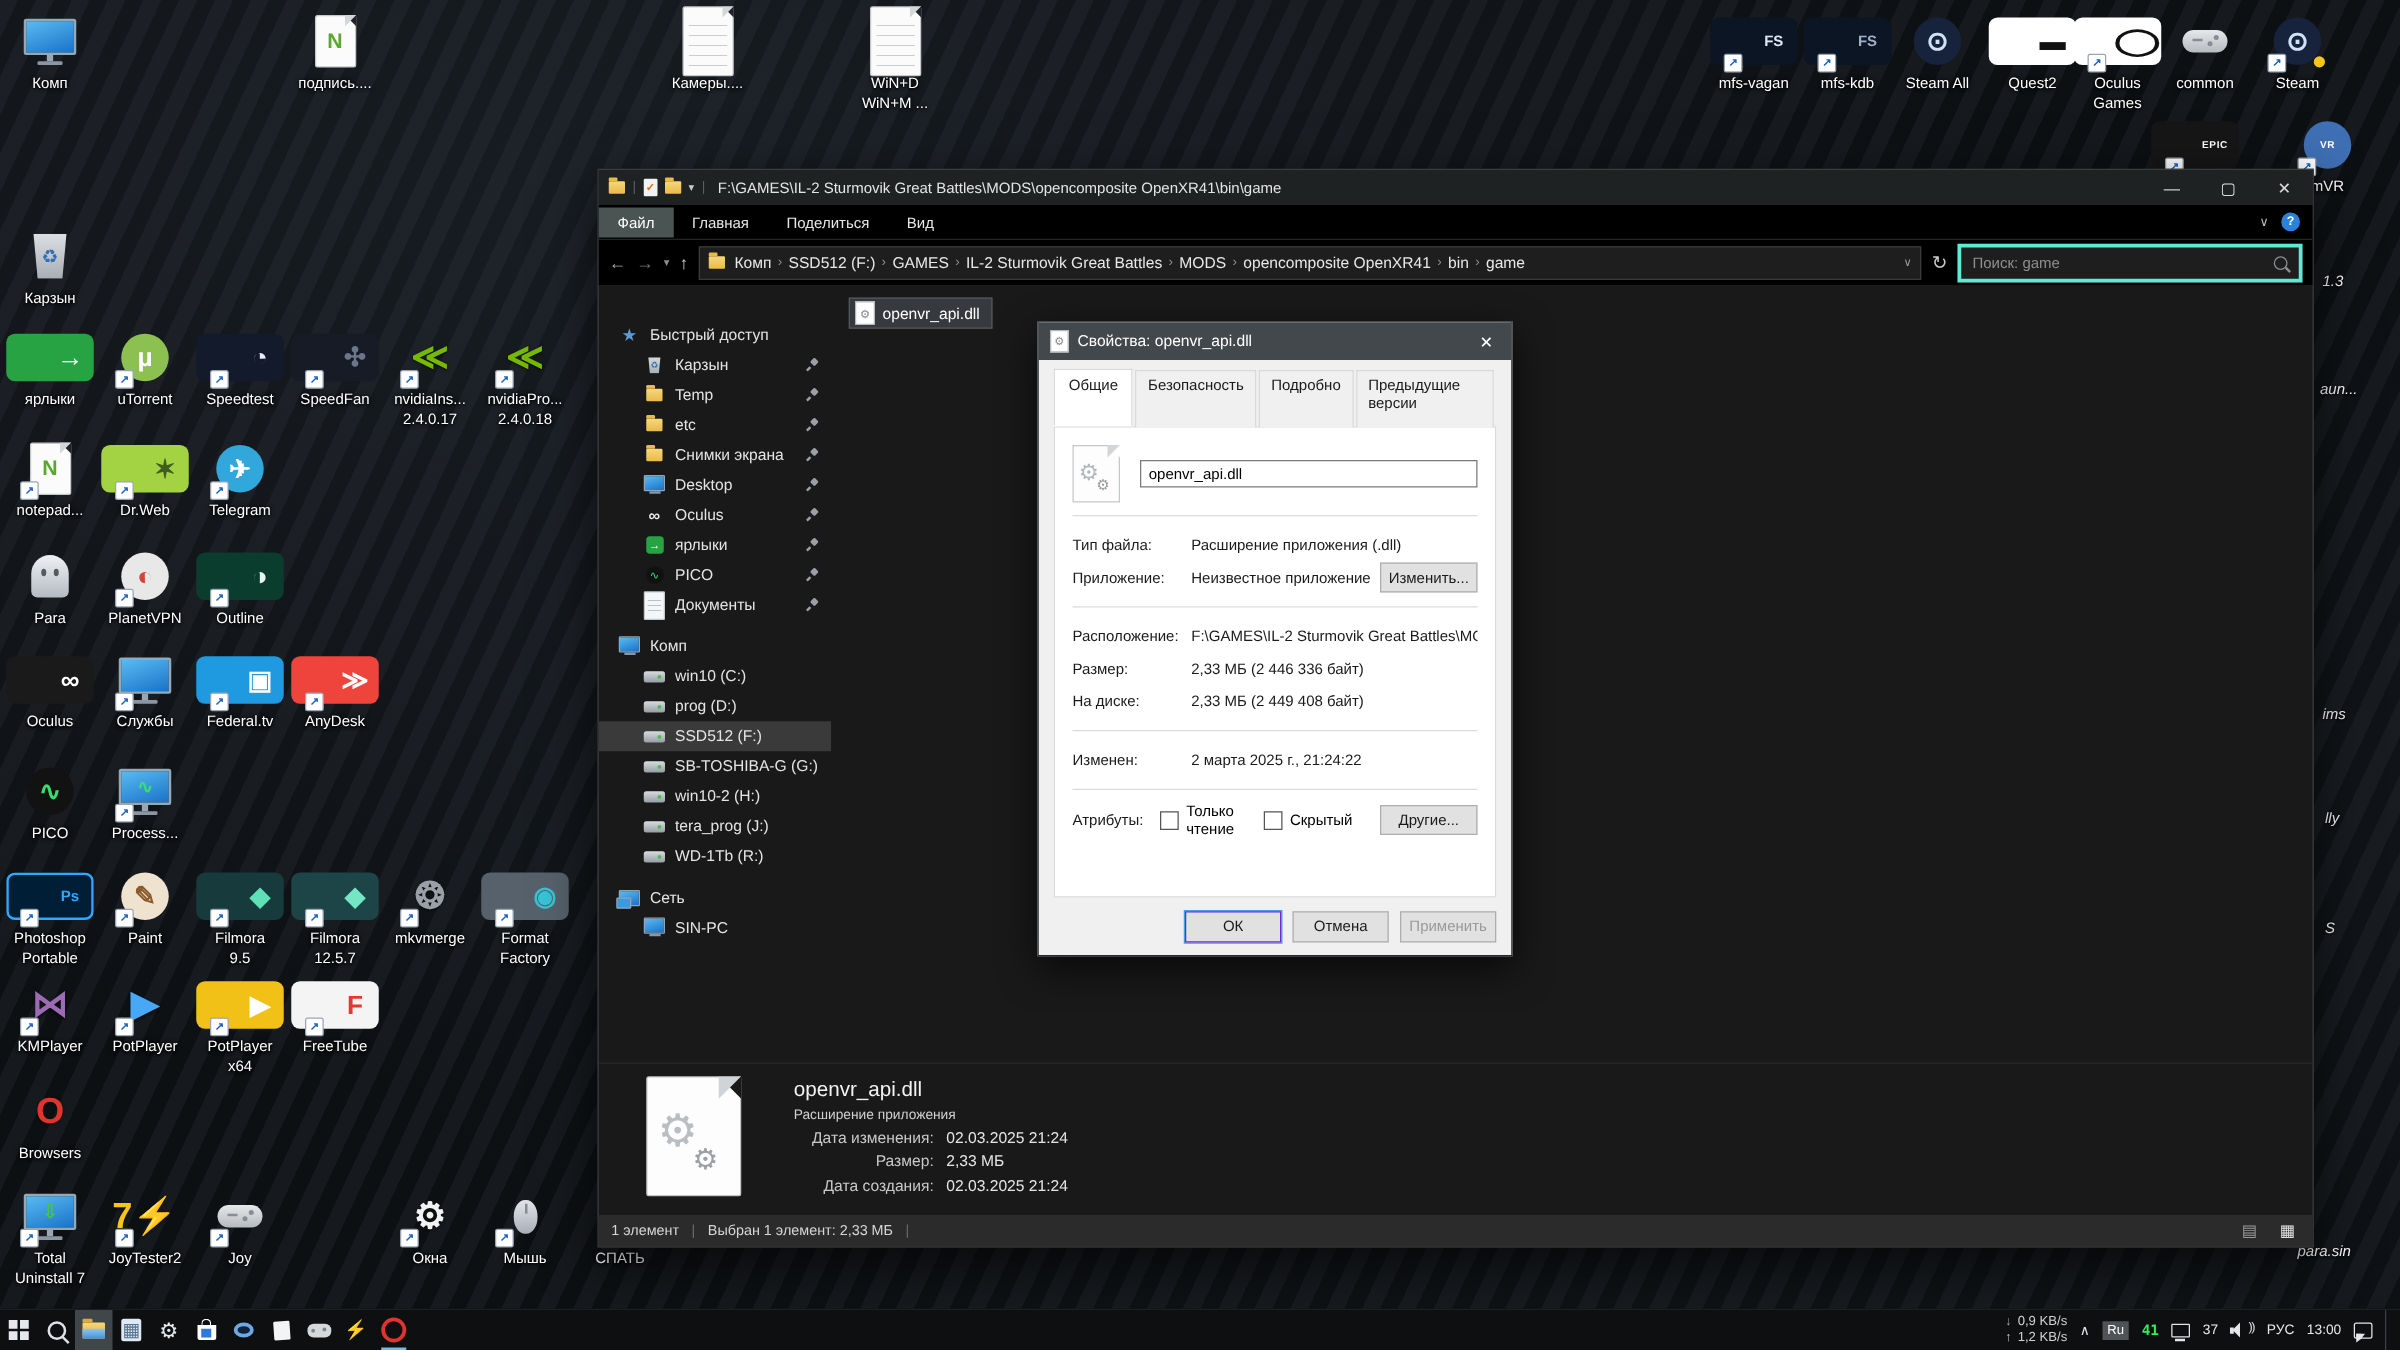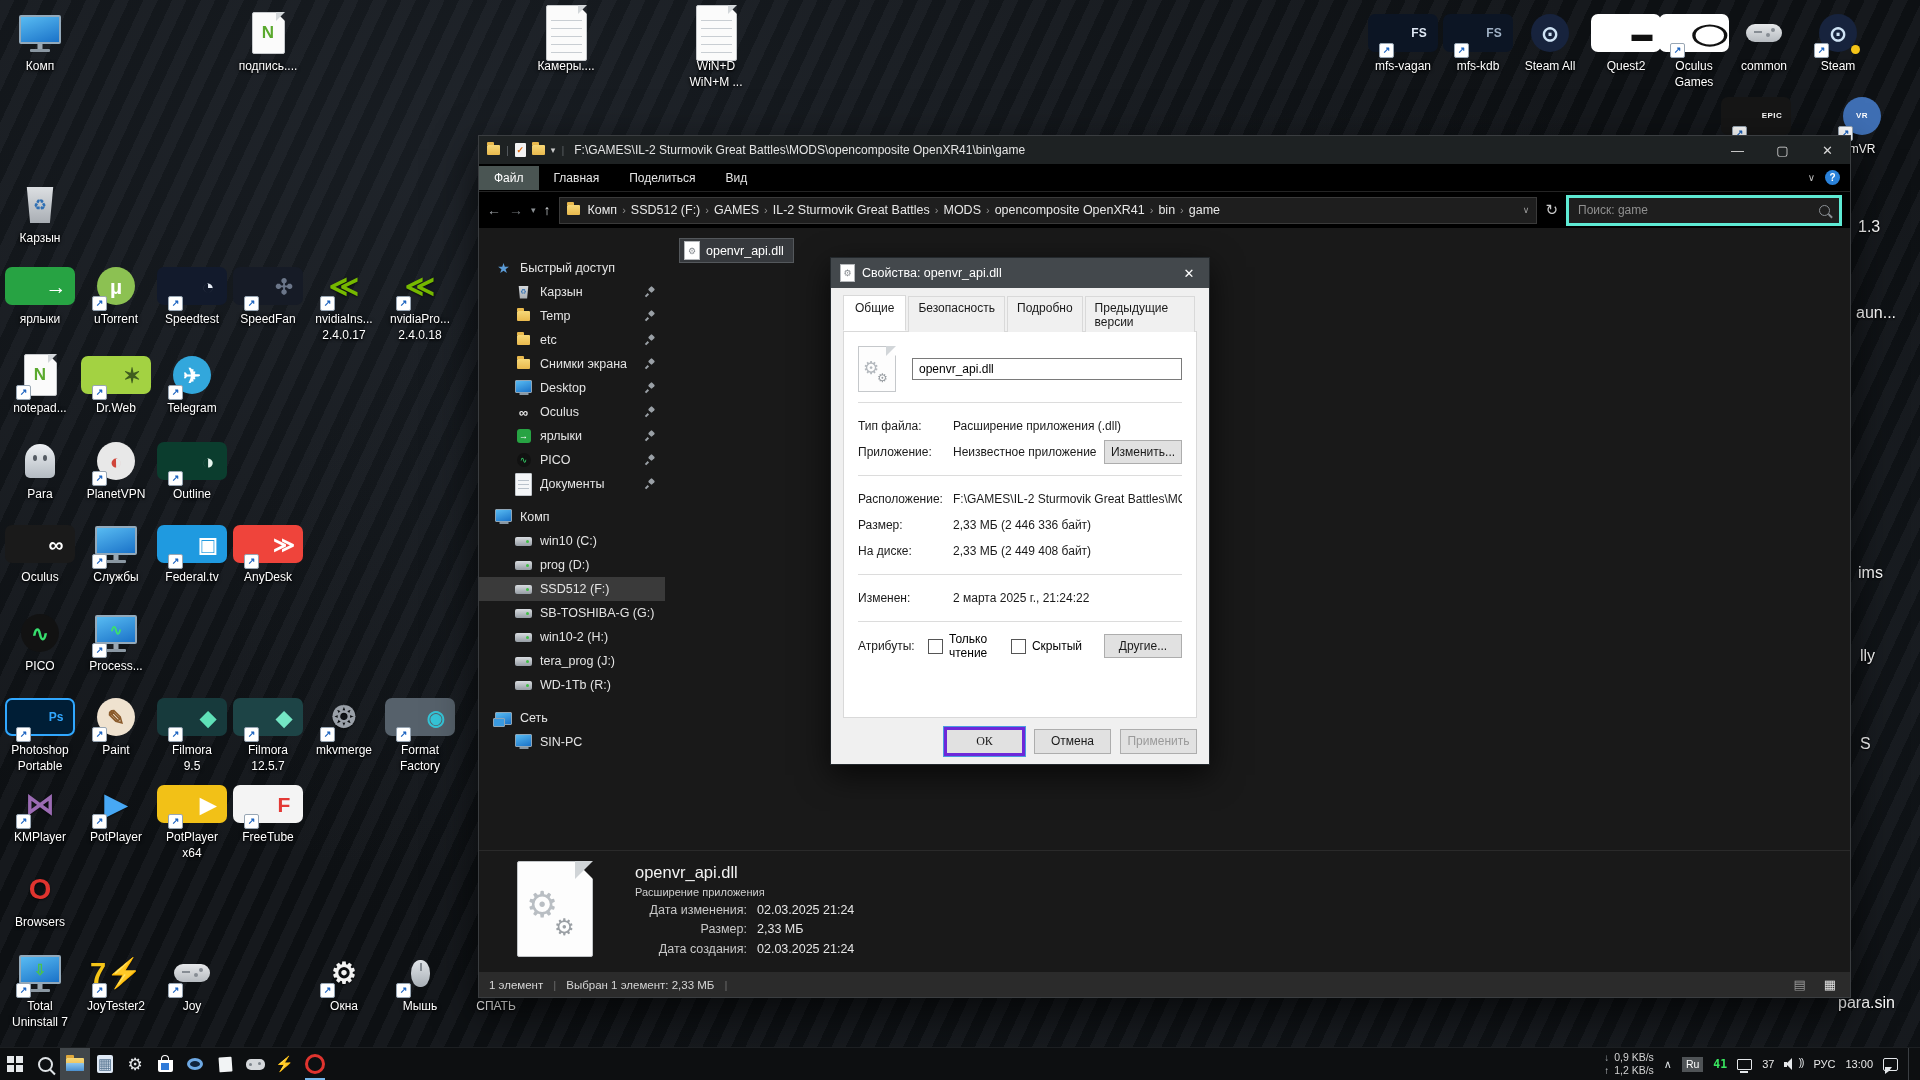--- a/index.html
+++ b/index.html
@@ -33,21 +33,21 @@
   .np{color:#5aa92e;font-weight:bold;font-size:17px;}
   .sh-ghost{width:30px;height:34px;background:linear-gradient(#eef1f4,#b4bbc2);border-radius:15px 15px 5px 5px;position:relative;}
   .sh-ghost::before{content:"";position:absolute;left:8px;top:11px;width:4px;height:6px;background:#545b63;border-radius:50%;box-shadow:10px 0 0 #545b63;}
   .sh-pad{width:36px;height:18px;background:linear-gradient(#e6e8ea,#b6bbc0);border-radius:9px;position:relative;}
   .sh-pad::before{content:"";position:absolute;right:7px;top:4px;width:4px;height:4px;border-radius:50%;background:#878d94;box-shadow:-5px 5px 0 #878d94;}
   .sh-pad::after{content:"";position:absolute;left:8px;top:7px;width:8px;height:2px;background:#878d94;box-shadow:3px -3px 0 -3px #878d94;}
   .sh-mouse{width:19px;height:27px;background:linear-gradient(#e2e6ea,#a8afb6);border-radius:9px/13px;position:relative;}
   .sh-mouse::before{content:"";position:absolute;left:50%;top:3px;width:1.5px;height:8px;background:#868d94;}
   .sc-arr{position:absolute;left:14px;bottom:-2px;width:13px;height:13px;background:#fff;border:1px solid #98a6b4;border-radius:2px;display:flex;align-items:center;justify-content:center;font-size:9px;font-weight:bold;color:#1b63c0;line-height:1;}
   .badge{position:absolute;right:16px;bottom:2px;width:9px;height:9px;border-radius:50%;}
-  .edge-label{position:absolute;font-size:16px;color:#fff;text-shadow:0 1px 2px #000;z-index:3;white-space:nowrap;}
+  .edge-label{position:absolute;font-size:12px;color:#fff;text-shadow:0 1px 2px #000;z-index:3;white-space:nowrap;font-style:italic;}
   
   .window{position:absolute;left:478px;top:135px;width:1373px;height:863px;background:#191919;border:1px solid #3a3d40;box-shadow:0 14px 40px rgba(0,0,0,.65);z-index:5;display:flex;flex-direction:column;box-sizing:border-box;color:#e8e8e8;}
   .titlebar{height:28px;background:#1e2223;display:flex;align-items:center;padding-left:8px;gap:6px;font-size:12px;flex:none;}
   .qsep{color:#5a5f63;font-size:11px;}
   .fold{width:16px;height:12px;background:linear-gradient(#f7d878,#e9b94d);border-radius:1px;position:relative;flex:none;}
   .fold::before{content:"";position:absolute;top:-3px;left:0;width:7px;height:3px;background:#e9b94d;border-radius:1px 1px 0 0;}
   .fold.sm{width:13px;height:10px;}
   .pcheck{width:11px;height:14px;background:#f2f2f2;border-radius:1px;display:flex;align-items:center;justify-content:center;font-size:9px;color:#e06a10;font-weight:bold;flex:none;}
   .qchev{font-size:9px;color:#c9c9c9;}
   .wtitle{white-space:nowrap;overflow:hidden;flex:1;color:#e4e4e4;margin-left:4px;}
@@ -111,21 +111,21 @@
   .sdiv{color:#6a6a6a;}
   .sspace{flex:1;}
   .viewic{font-size:13px;color:#9a9a9a;padding:0 4px;}
   .viewic.act{color:#e0e0e0;}
   
   .dialog{position:absolute;left:830px;top:257px;width:380px;height:508px;background:#f0f0f0;border:1px solid #23282c;box-shadow:0 10px 30px rgba(0,0,0,.7);z-index:10;display:flex;flex-direction:column;box-sizing:border-box;font-size:12px;color:#000;}
   .dlg-title{height:30px;background:#43484c;color:#fff;display:flex;align-items:center;gap:7px;padding-left:9px;font-size:12.5px;flex:none;}
   .dlg-title .dllmini{width:13px;height:16px;}
   .dlg-close{margin-left:auto;width:40px;height:30px;display:flex;align-items:center;justify-content:center;font-size:13px;}
   .dlg-tabs{display:flex;padding:7px 12px 0;position:relative;z-index:2;flex:none;}
-  .dtab{background:#f0f0f0;border:1px solid #d9d9d9;border-bottom:none;padding:4px 9px 3px;margin-right:2px;font-size:12px;color:#1a1a1a;position:relative;top:1px;}
+  .dtab{background:#f0f0f0;border:1px solid #d9d9d9;border-bottom:none;padding:4px 9px 13px;margin-right:2px;font-size:12px;color:#1a1a1a;position:relative;top:1px;}
   .dtab.active{background:#fff;padding:5px 11px 4px;top:0;border-bottom:1px solid #fff;}
   .dlg-page{margin:0 12px;background:#fff;border:1px solid #d9d9d9;flex:1;padding:14px 14px 6px;box-sizing:border-box;overflow:hidden;}
   .namerow{display:flex;align-items:center;gap:16px;margin-bottom:4px;}
   .dllmid{width:36px;height:44px;background:#fdfdfd;border:1px solid #c5c8cb;position:relative;flex:none;}
   .dllmid::before{content:"";position:absolute;top:-1px;right:-1px;border-style:solid;border-width:0 10px 10px 0;border-color:transparent #fff transparent transparent;}
   .dllmid::after{content:"";position:absolute;top:-1px;right:-1px;border-style:solid;border-width:10px 10px 0 0;border-color:#d2d6d9 transparent transparent transparent;}
   .dllmid .ga{position:absolute;left:4px;top:10px;font-size:18px;color:#b4b9be;}
   .dllmid .gb{position:absolute;left:18px;top:24px;font-size:12px;color:#989da2;}
   .nameinput{flex:1;height:22px;border:1px solid #7a7a7a;padding:0 6px;font-size:12px;font-family:"Liberation Sans",sans-serif;background:#fff;color:#000;box-sizing:border-box;}
   .dhr{border-top:1px solid #dcdcdc;margin:10px 0;}
@@ -133,21 +133,21 @@
   .plbl{width:95px;flex:none;color:#1a1a1a;}
   .pval{color:#1a1a1a;white-space:nowrap;overflow:hidden;flex:1;}
   .pbtn{width:76px;height:22px;background:#e1e1e1;border:1px solid #adadad;font-size:12px;display:flex;align-items:center;justify-content:center;flex:none;color:#1a1a1a;}
   .attrrow{display:flex;align-items:center;margin-top:2px;min-height:26px;}
   .attrrow .plbl{width:70px;}
   .cbwrap{display:flex;align-items:center;gap:6px;margin-right:22px;}
   .cbox{width:13px;height:13px;background:#fff;border:1px solid #555;flex:none;}
   .attrrow .pbtn{margin-left:auto;}
   .dlg-footer{height:46px;display:flex;align-items:center;justify-content:flex-end;gap:9px;padding:0 12px;flex:none;}
   .fbtn{width:75px;height:23px;background:#e1e1e1;border:1px solid #adadad;font-size:12px;display:flex;align-items:center;justify-content:center;color:#1a1a1a;}
-  .fbtn.primary{border:3px solid #6d28d9;box-shadow:0 0 0 1px #4a9be0;font-family:Liberation Serif, serif;}
+  .fbtn.primary{border:1px solid #6d28d9;box-shadow:0 0 0 1px #4a9be0;}
   .fbtn.disabled{color:#9a9a9a;}
   
   .taskbar{position:absolute;left:0;bottom:0;width:1920px;height:33px;background:#0d0f11;border-top:1px solid #1c1f22;z-index:20;display:flex;align-items:stretch;box-sizing:border-box;}
   .tbtn{width:30px;display:flex;align-items:center;justify-content:center;position:relative;flex:none;}
   .tbtn.active{background:#41464a;}
   .tbtn.running::after{content:"";position:absolute;bottom:0;left:5px;right:5px;height:2px;background:#76b9ed;}
   .tb-start{position:relative;width:16px;height:16px;}
   .tb-start::before{content:"";position:absolute;top:0;left:0;width:7px;height:7px;background:#e6e9eb;box-shadow:9px 0 0 #e6e9eb,0 9px 0 #e6e9eb,9px 9px 0 #e6e9eb;}
   .tb-mag{width:11px;height:11px;border:2px solid #dfe3e6;border-radius:50%;position:relative;}
   .tb-mag::after{content:"";position:absolute;right:-5px;bottom:-3px;width:7px;height:2px;background:#dfe3e6;transform:rotate(45deg);}

